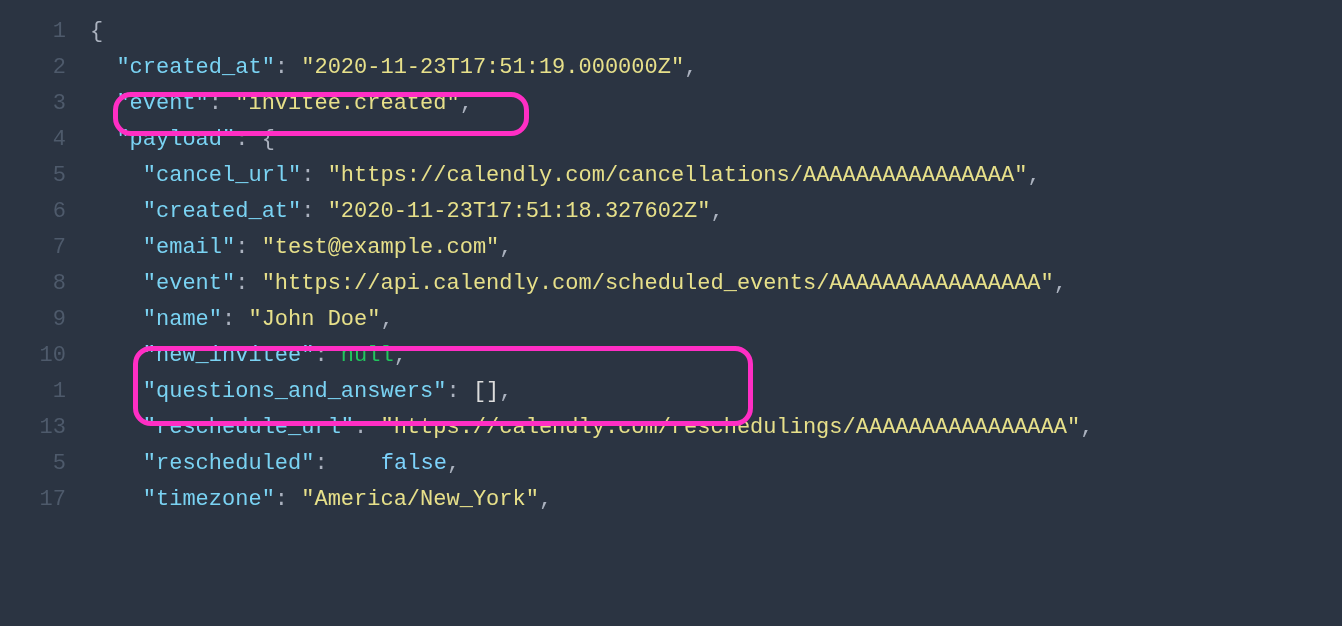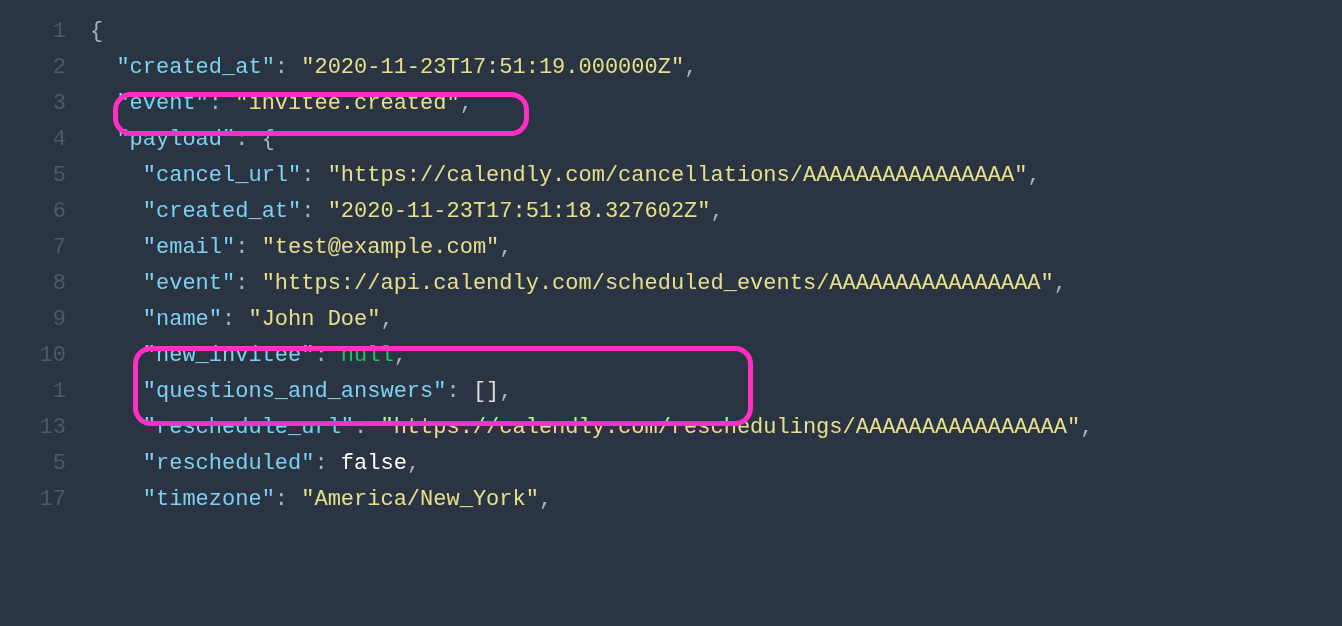--- a/index.html
+++ b/index.html
@@ -30,21 +30,21 @@
   }
   .code {
     flex: 1;
     position: relative;
   }
   .chunk { display: inline; }
   .tok-punct  { color: #abb2bf; }
   .tok-key    { color: #7ad3f3; }   
   .tok-str    { color: #e7e08a; }   
   .tok-null   { color: #22c55e; }   
-  .tok-bool   { color: #ffffff; }
+  .tok-bool   { color: #7dd3fc; margin-left: 40px; }
   .tok-brkt   { color: #dcdcdc; }
 
   
   .hl {
     position: absolute;
     border: 5px solid #ff2ec4;
     border-radius: 18px;
     pointer-events: none;
     z-index: 5;
   }

